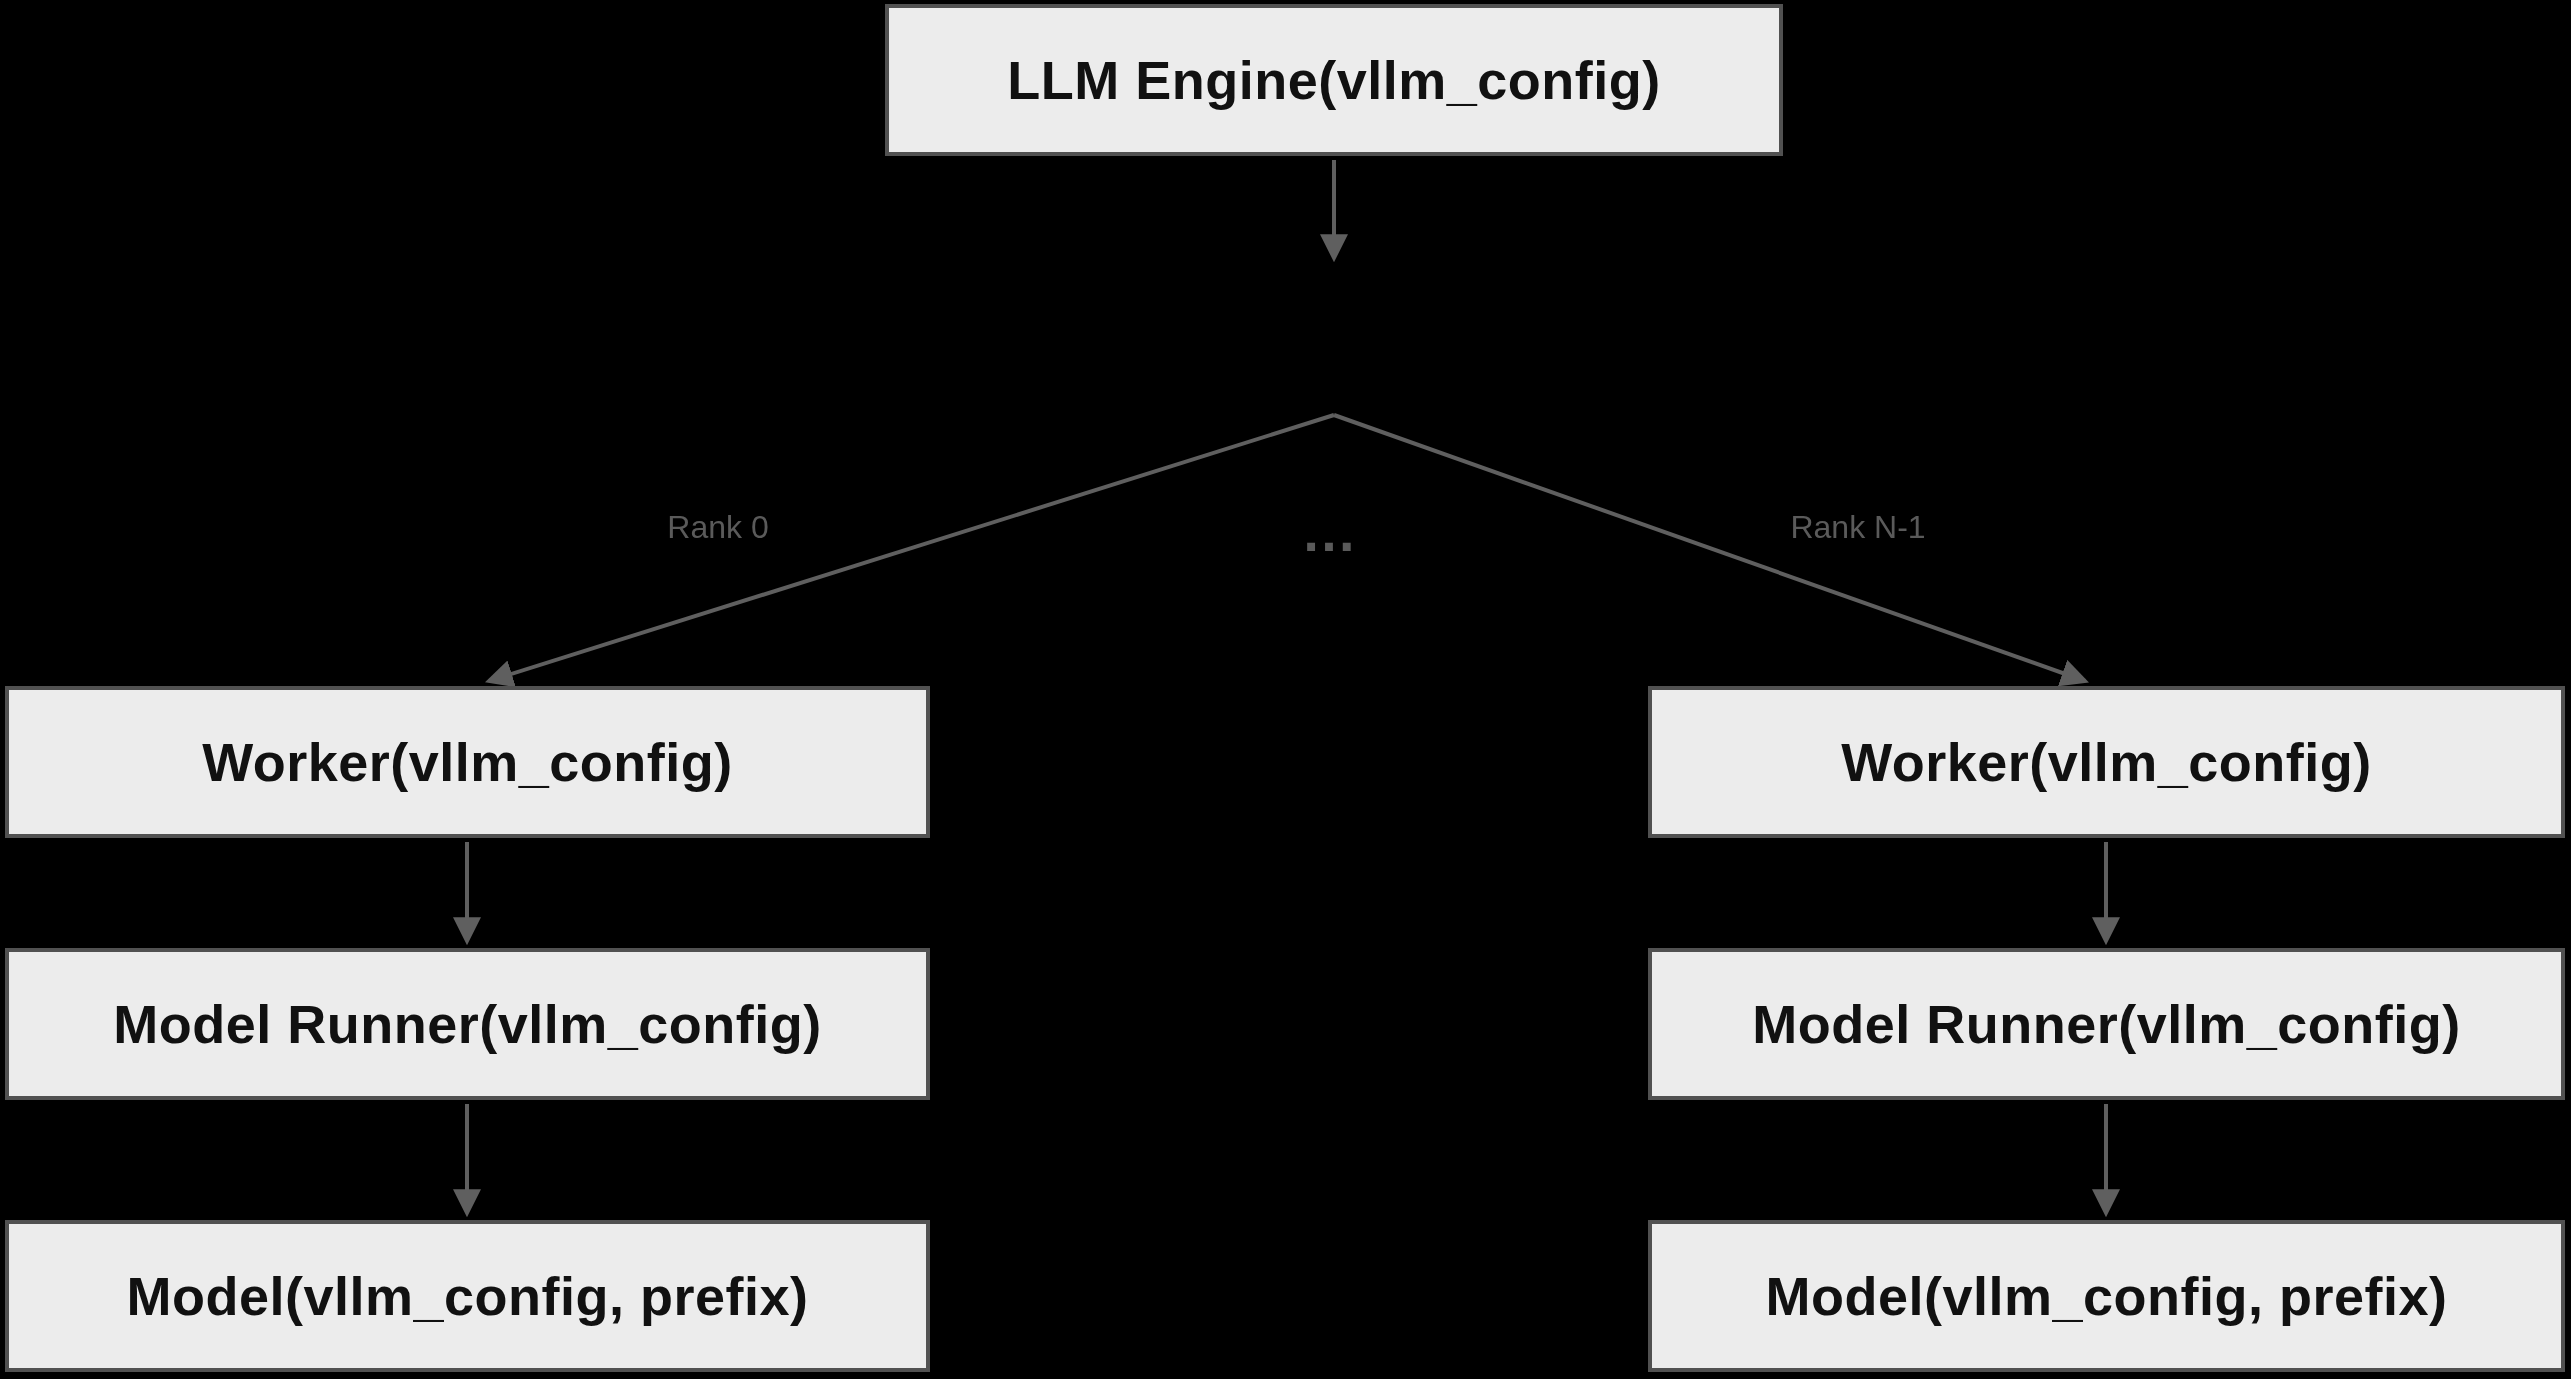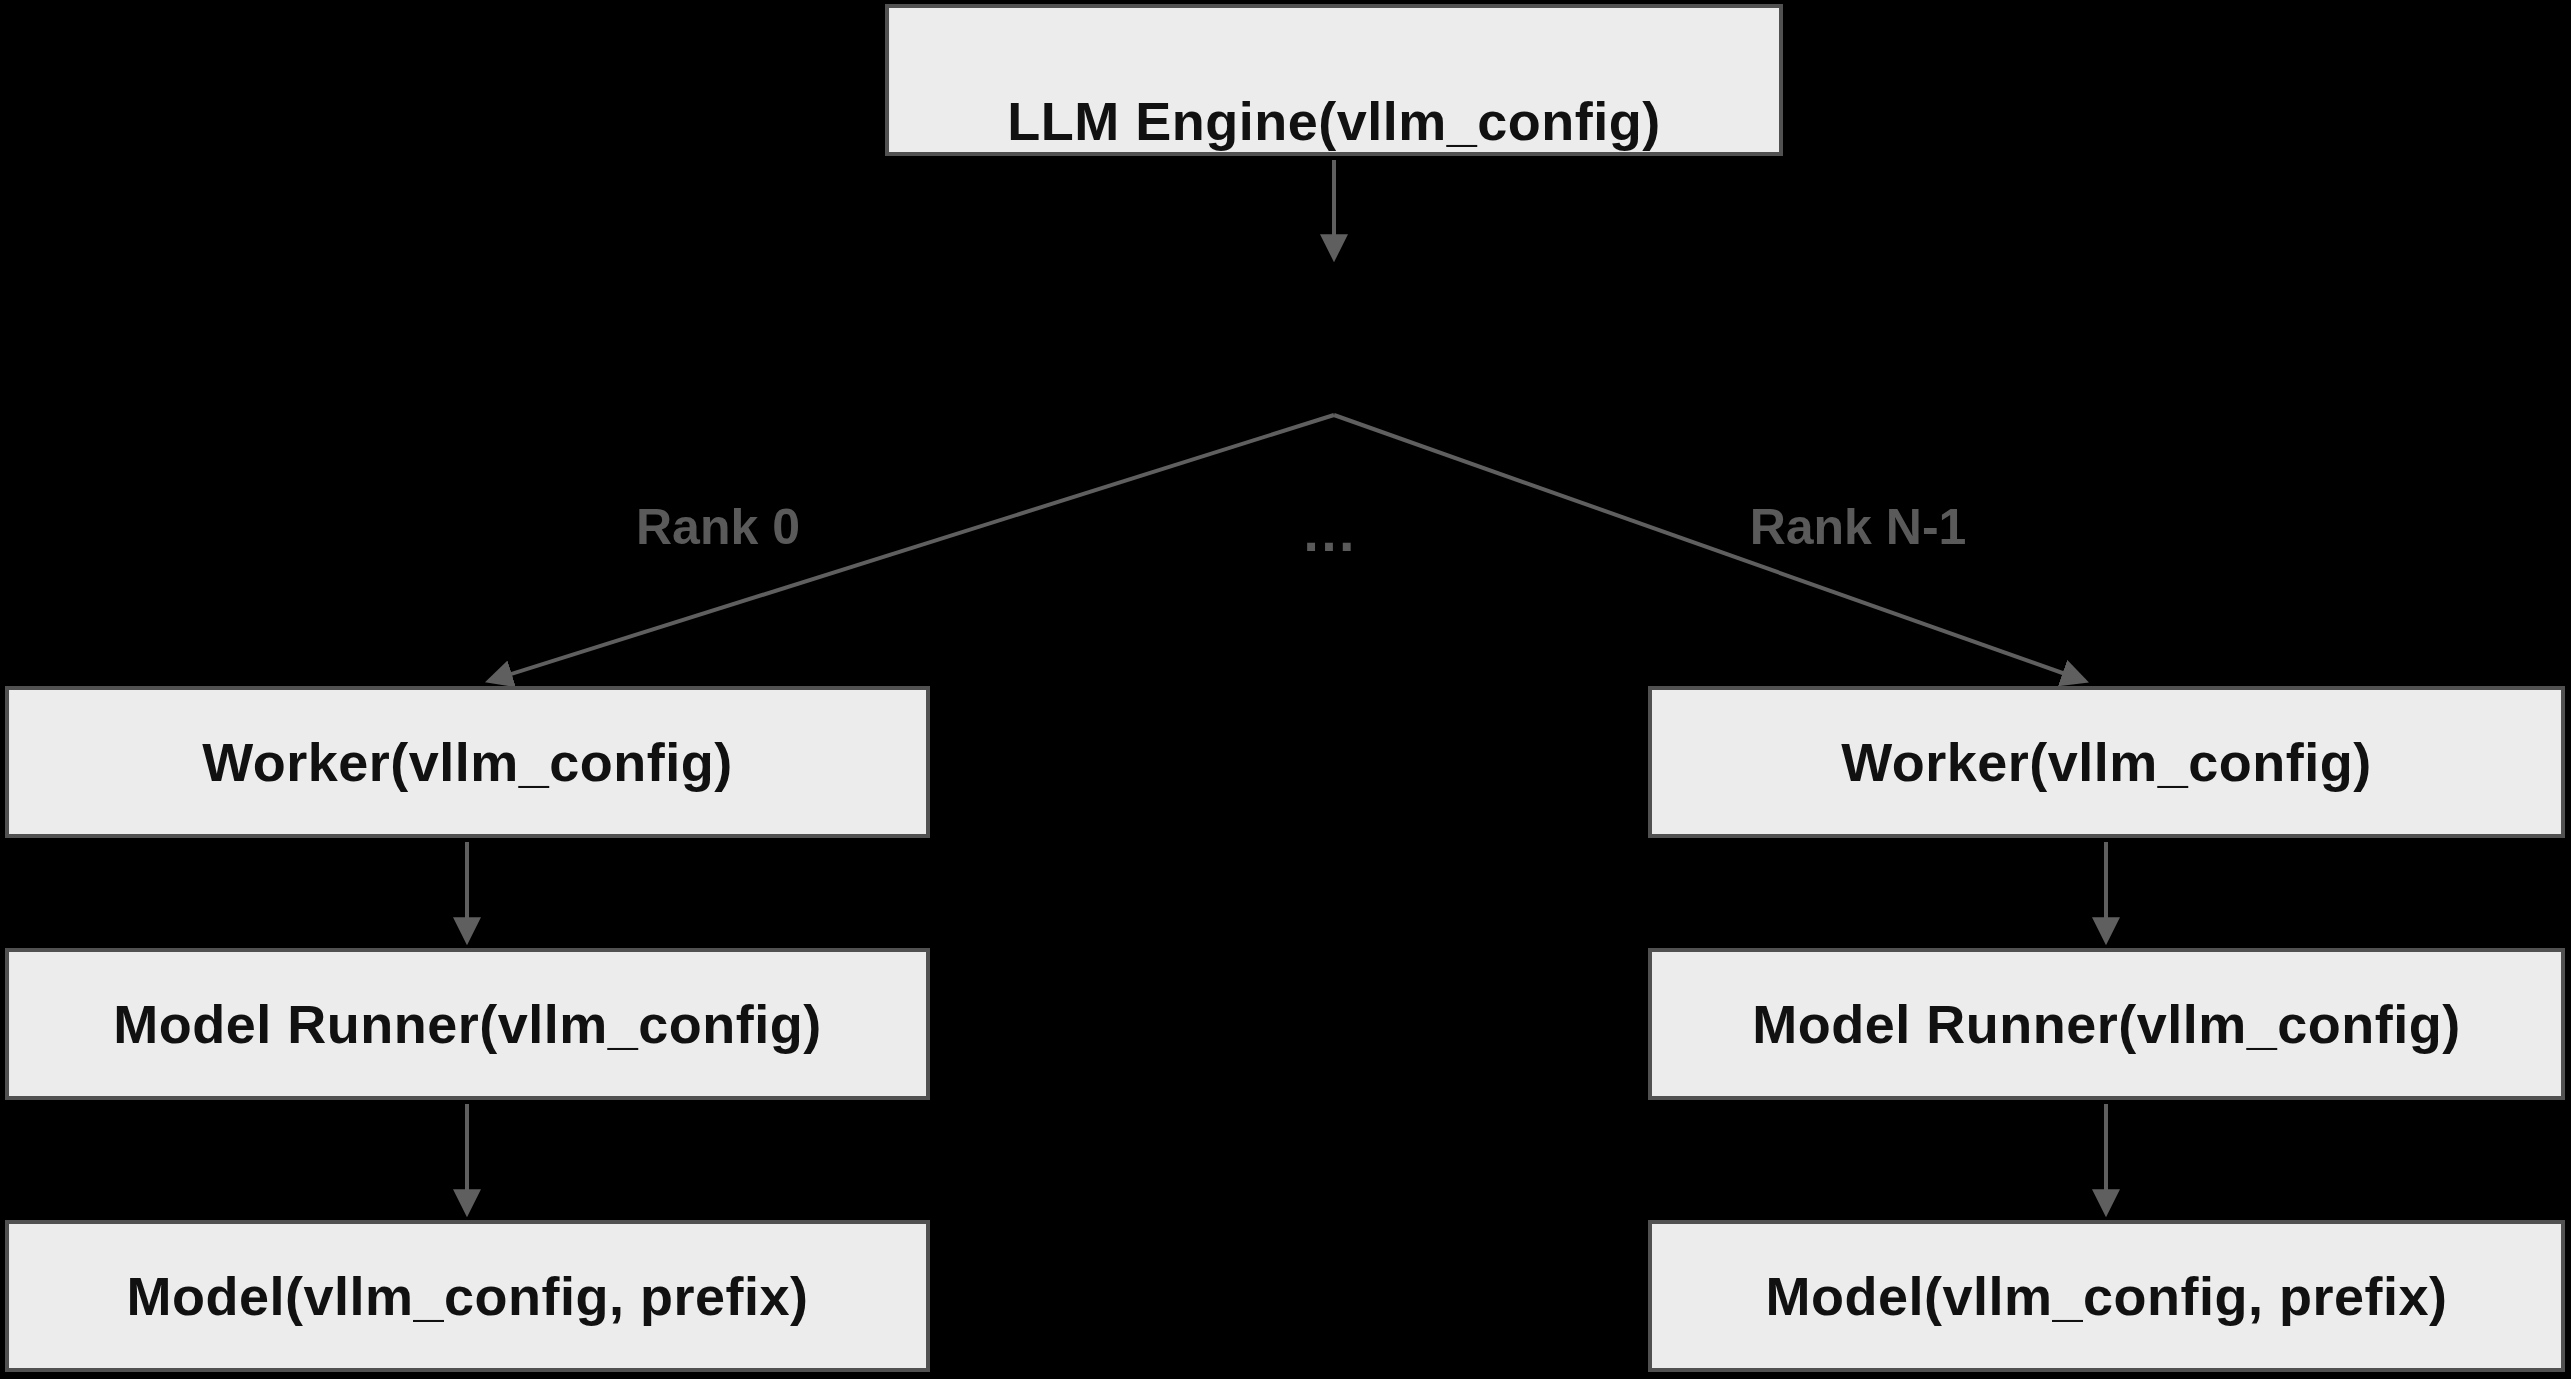--- a/index.html
+++ b/index.html
@@ -30,35 +30,35 @@
     border: 4px solid #515151;
     display: flex;
     align-items: center;
     justify-content: center;
     color: #111111;
     font-size: 54px;
     font-weight: 600;
     letter-spacing: 0.5px;
     white-space: nowrap;
   }
-  .node-llm-engine      { left: 885px;  top: 4px;    width: 898px; height: 152px; align-items: flex-end; }
+  .node-llm-engine      { left: 885px;  top: 4px;    width: 898px; height: 152px; }
   .node-executor        { left: 885px;  top: 263px;  width: 898px; height: 152px; }
   .node-worker-left     { left: 5px;    top: 686px;  width: 925px; height: 152px; }
   .node-worker-right    { left: 1648px; top: 686px;  width: 917px; height: 152px; }
   .node-model-runner-left  { left: 5px;    top: 948px;  width: 925px; height: 152px; }
   .node-model-runner-right { left: 1648px; top: 948px;  width: 917px; height: 152px; }
   .node-model-left      { left: 5px;    top: 1220px; width: 925px; height: 152px; }
   .node-model-right     { left: 1648px; top: 1220px; width: 917px; height: 152px; }
 
   .edge-label {
     position: absolute;
     transform: translate(-50%, -50%);
     color: #5a5a5a;
-    font-size: 50px;
-    font-weight: 700;
+    font-size: 32px;
+    font-weight: 400;
     white-space: nowrap;
   }
   .edge-label-rank0   { left: 718px;  top: 527px; }
   .edge-label-dots    { left: 1330px; top: 531px; font-size: 56px; font-weight: 700; letter-spacing: 2px; }
   .edge-label-rank-n  { left: 1858px; top: 527px; }
 </style>
 </head>
 <body>
 
 <div class="canvas">

